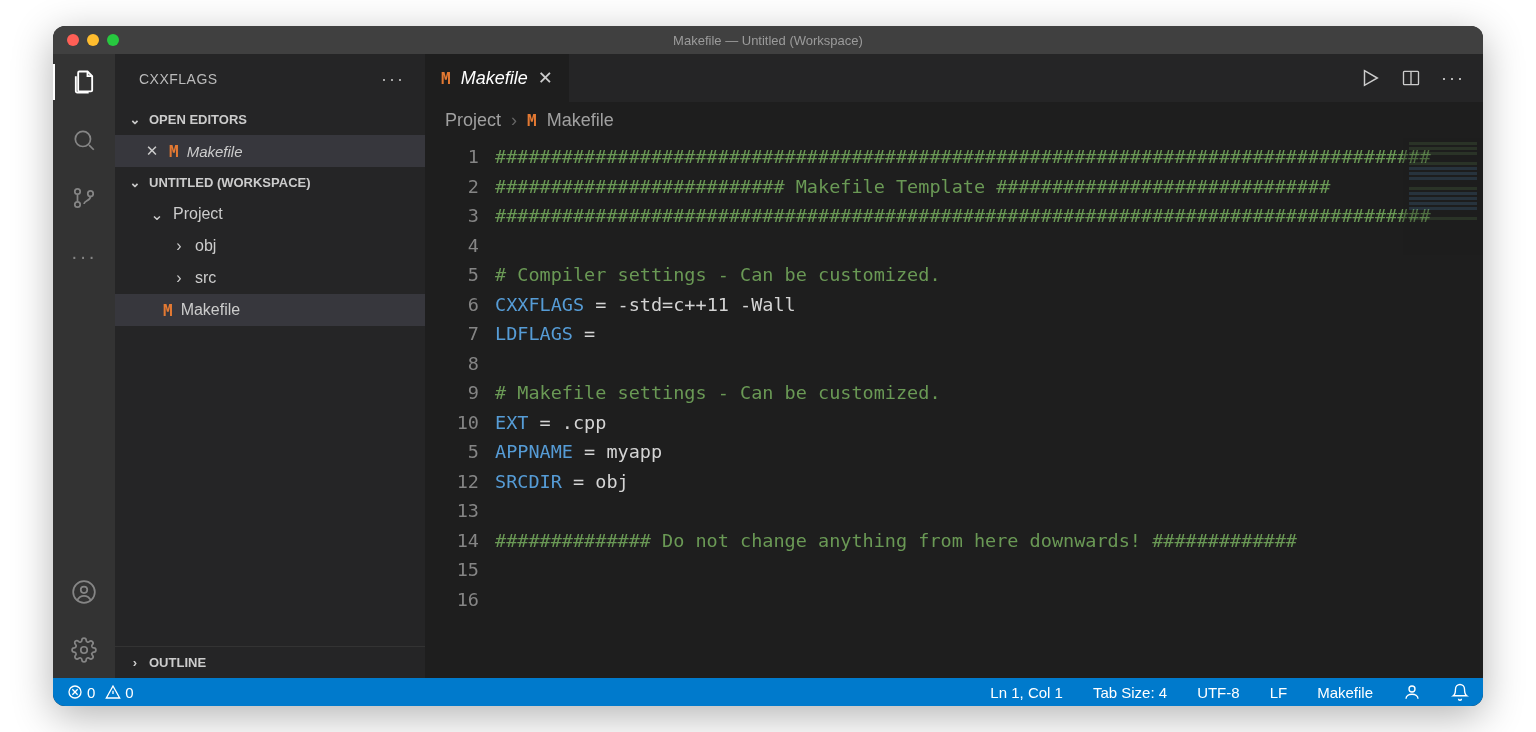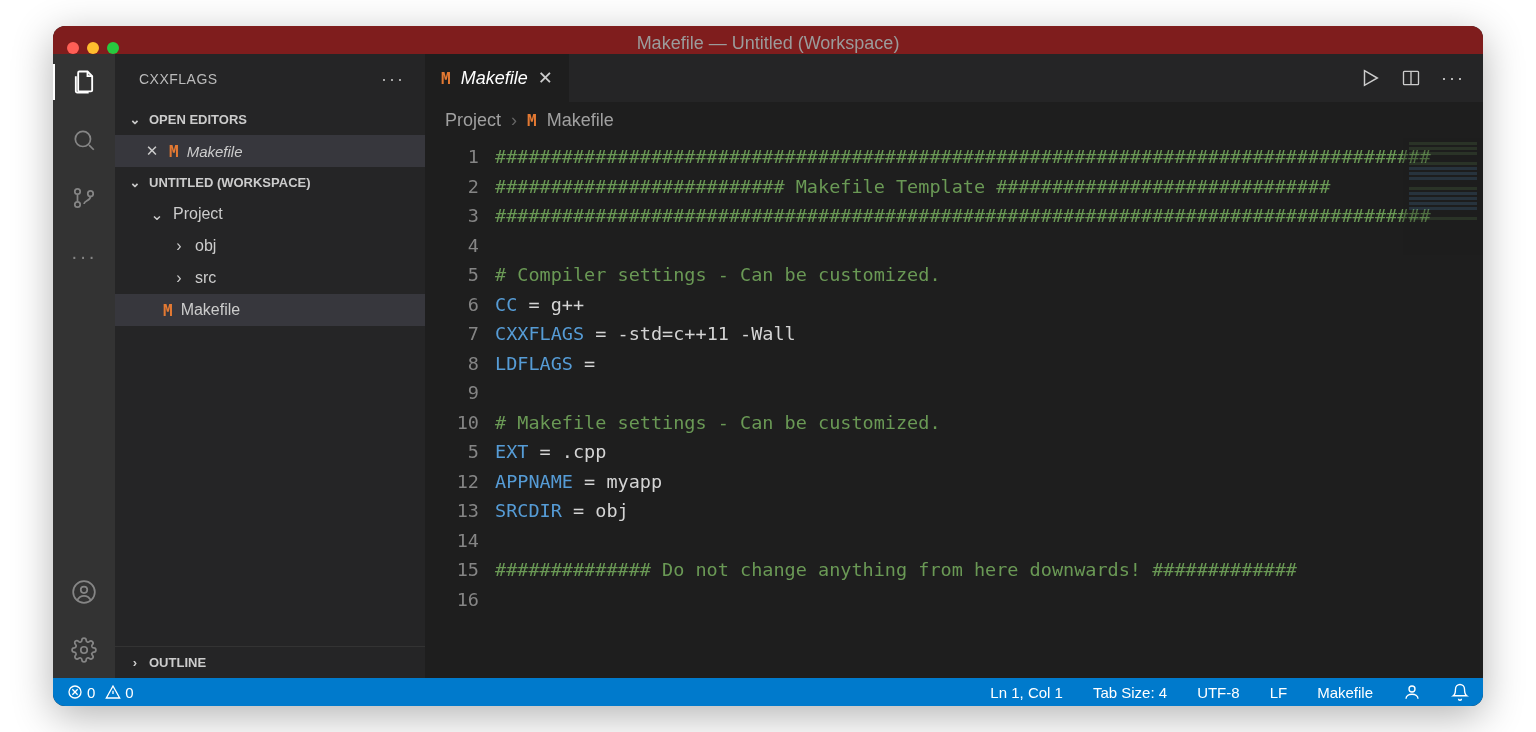--- a/index.html
+++ b/index.html
@@ -11,23 +11,23 @@
   }
   .window {
     width: 1430px; height: 680px;
     background: #1e1e1e;
     border-radius: 12px;
     overflow: hidden;
     display: flex; flex-direction: column;
     box-shadow: 0 10px 40px rgba(0,0,0,0.3);
   }
   .titlebar {
-    height: 28px; background: #7f1d1d;
-    display: flex; align-items: flex-end; position: relative;
-    font-size: 18px; color: #9b9b9b;
+    height: 28px; background: #404040;
+    display: flex; align-items: center; position: relative;
+    font-size: 13px; color: #9b9b9b;
   }
   .traffic { display: flex; gap: 8px; padding-left: 14px; }
   .dot { width: 12px; height: 12px; border-radius: 50%; }
   .dot.red { background: #ff5f56; }
   .dot.yellow { background: #ffbd2e; }
   .dot.green { background: #27c93f; }
   .titlebar-title { position: absolute; left: 50%; transform: translateX(-50%); }
   .body { flex: 1; display: flex; min-height: 0; }
   .activity-bar {
     width: 62px; background: #333333;
@@ -264,21 +264,20 @@
             <div>14</div>
             <div>15</div>
             <div>16</div>
           </div>
         <div class="code" id="code">
             <div><span class="c-green">####################################################################################</span></div>
             <div><span class="c-green">########################## Makefile Template ##############################</span></div>
             <div><span class="c-green">####################################################################################</span></div>
             <div></div>
             <div><span class="c-green"># Compiler settings - Can be customized.</span></div>
-            <div><span class="c-key">CC</span> = g++</div>
             <div><span class="c-key">CXXFLAGS</span> = -std=c++11 -Wall</div>
             <div><span class="c-key">LDFLAGS</span> = </div>
             <div></div>
             <div><span class="c-green"># Makefile settings - Can be customized.</span></div>
             <div><span class="c-key">EXT</span> = .cpp</div>
             <div><span class="c-key">APPNAME</span> = myapp</div>
             <div><span class="c-key">SRCDIR</span> = obj</div>
             <div></div>
             <div><span class="c-green">############## Do not change anything from here downwards! #############</span></div>
           </div>

